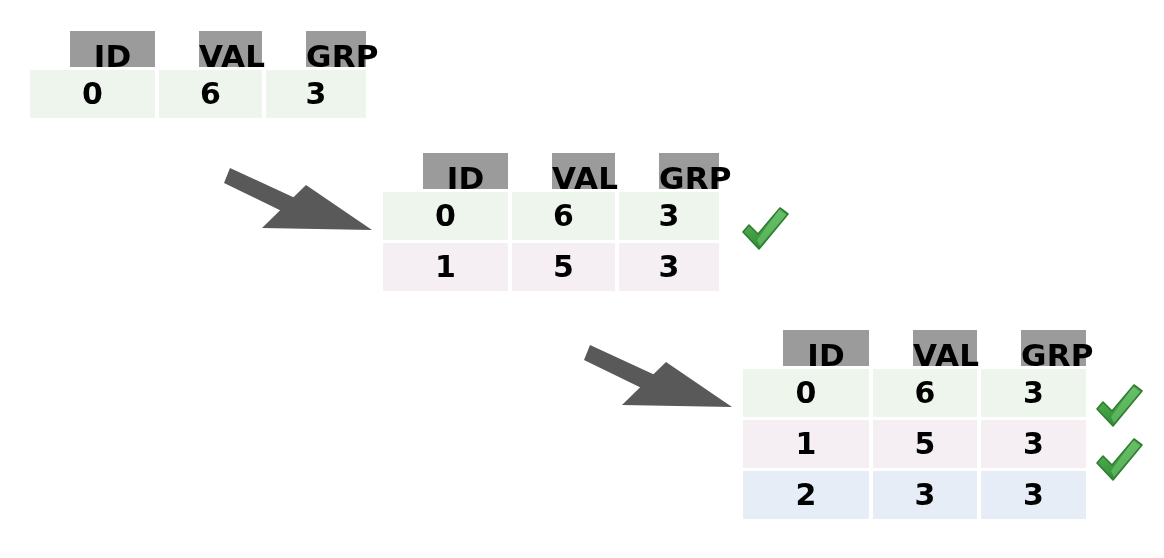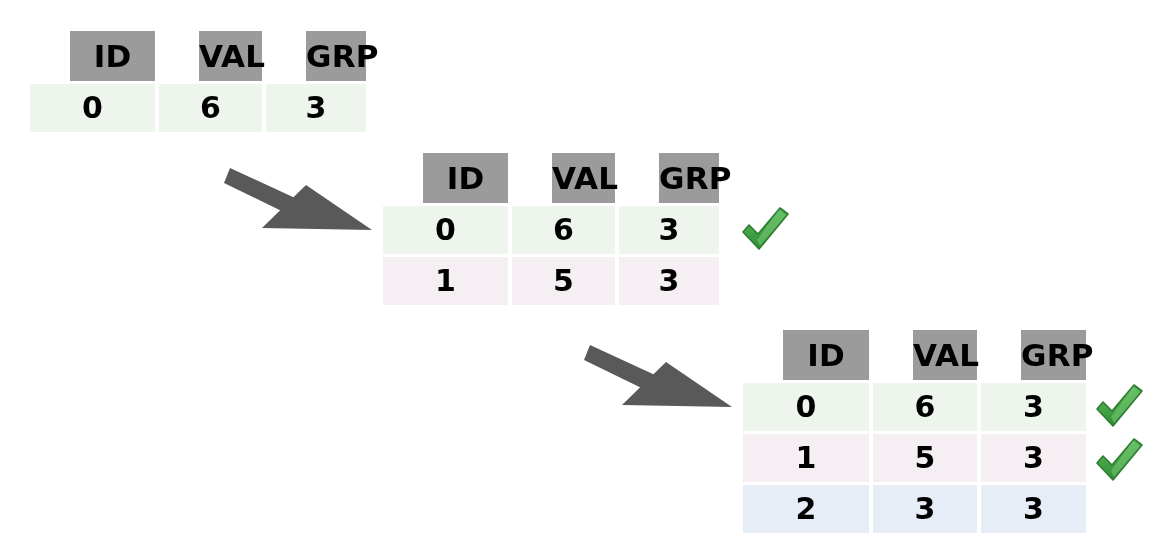--- a/index.html
+++ b/index.html
@@ -32,21 +32,21 @@
     line-height: 48px;
     text-align: center;
     font-weight: bold;
     font-size: 30px;
     color: #000000;
     letter-spacing: 0.2px;
     white-space: nowrap;
   }
   .cell.hdr {
     background: #9b9b9b;
-    height: 50px;
+    height: 36px;
     line-height: 50px;
     font-size: 31px;
     margin-left: 40px;
   }
   .cell.r0 { background: #edf5ed; }
   .cell.r1 { background: #f5eef3; }
   .cell.r2 { background: #e6edf7; }
 
   
   #table-1 {

